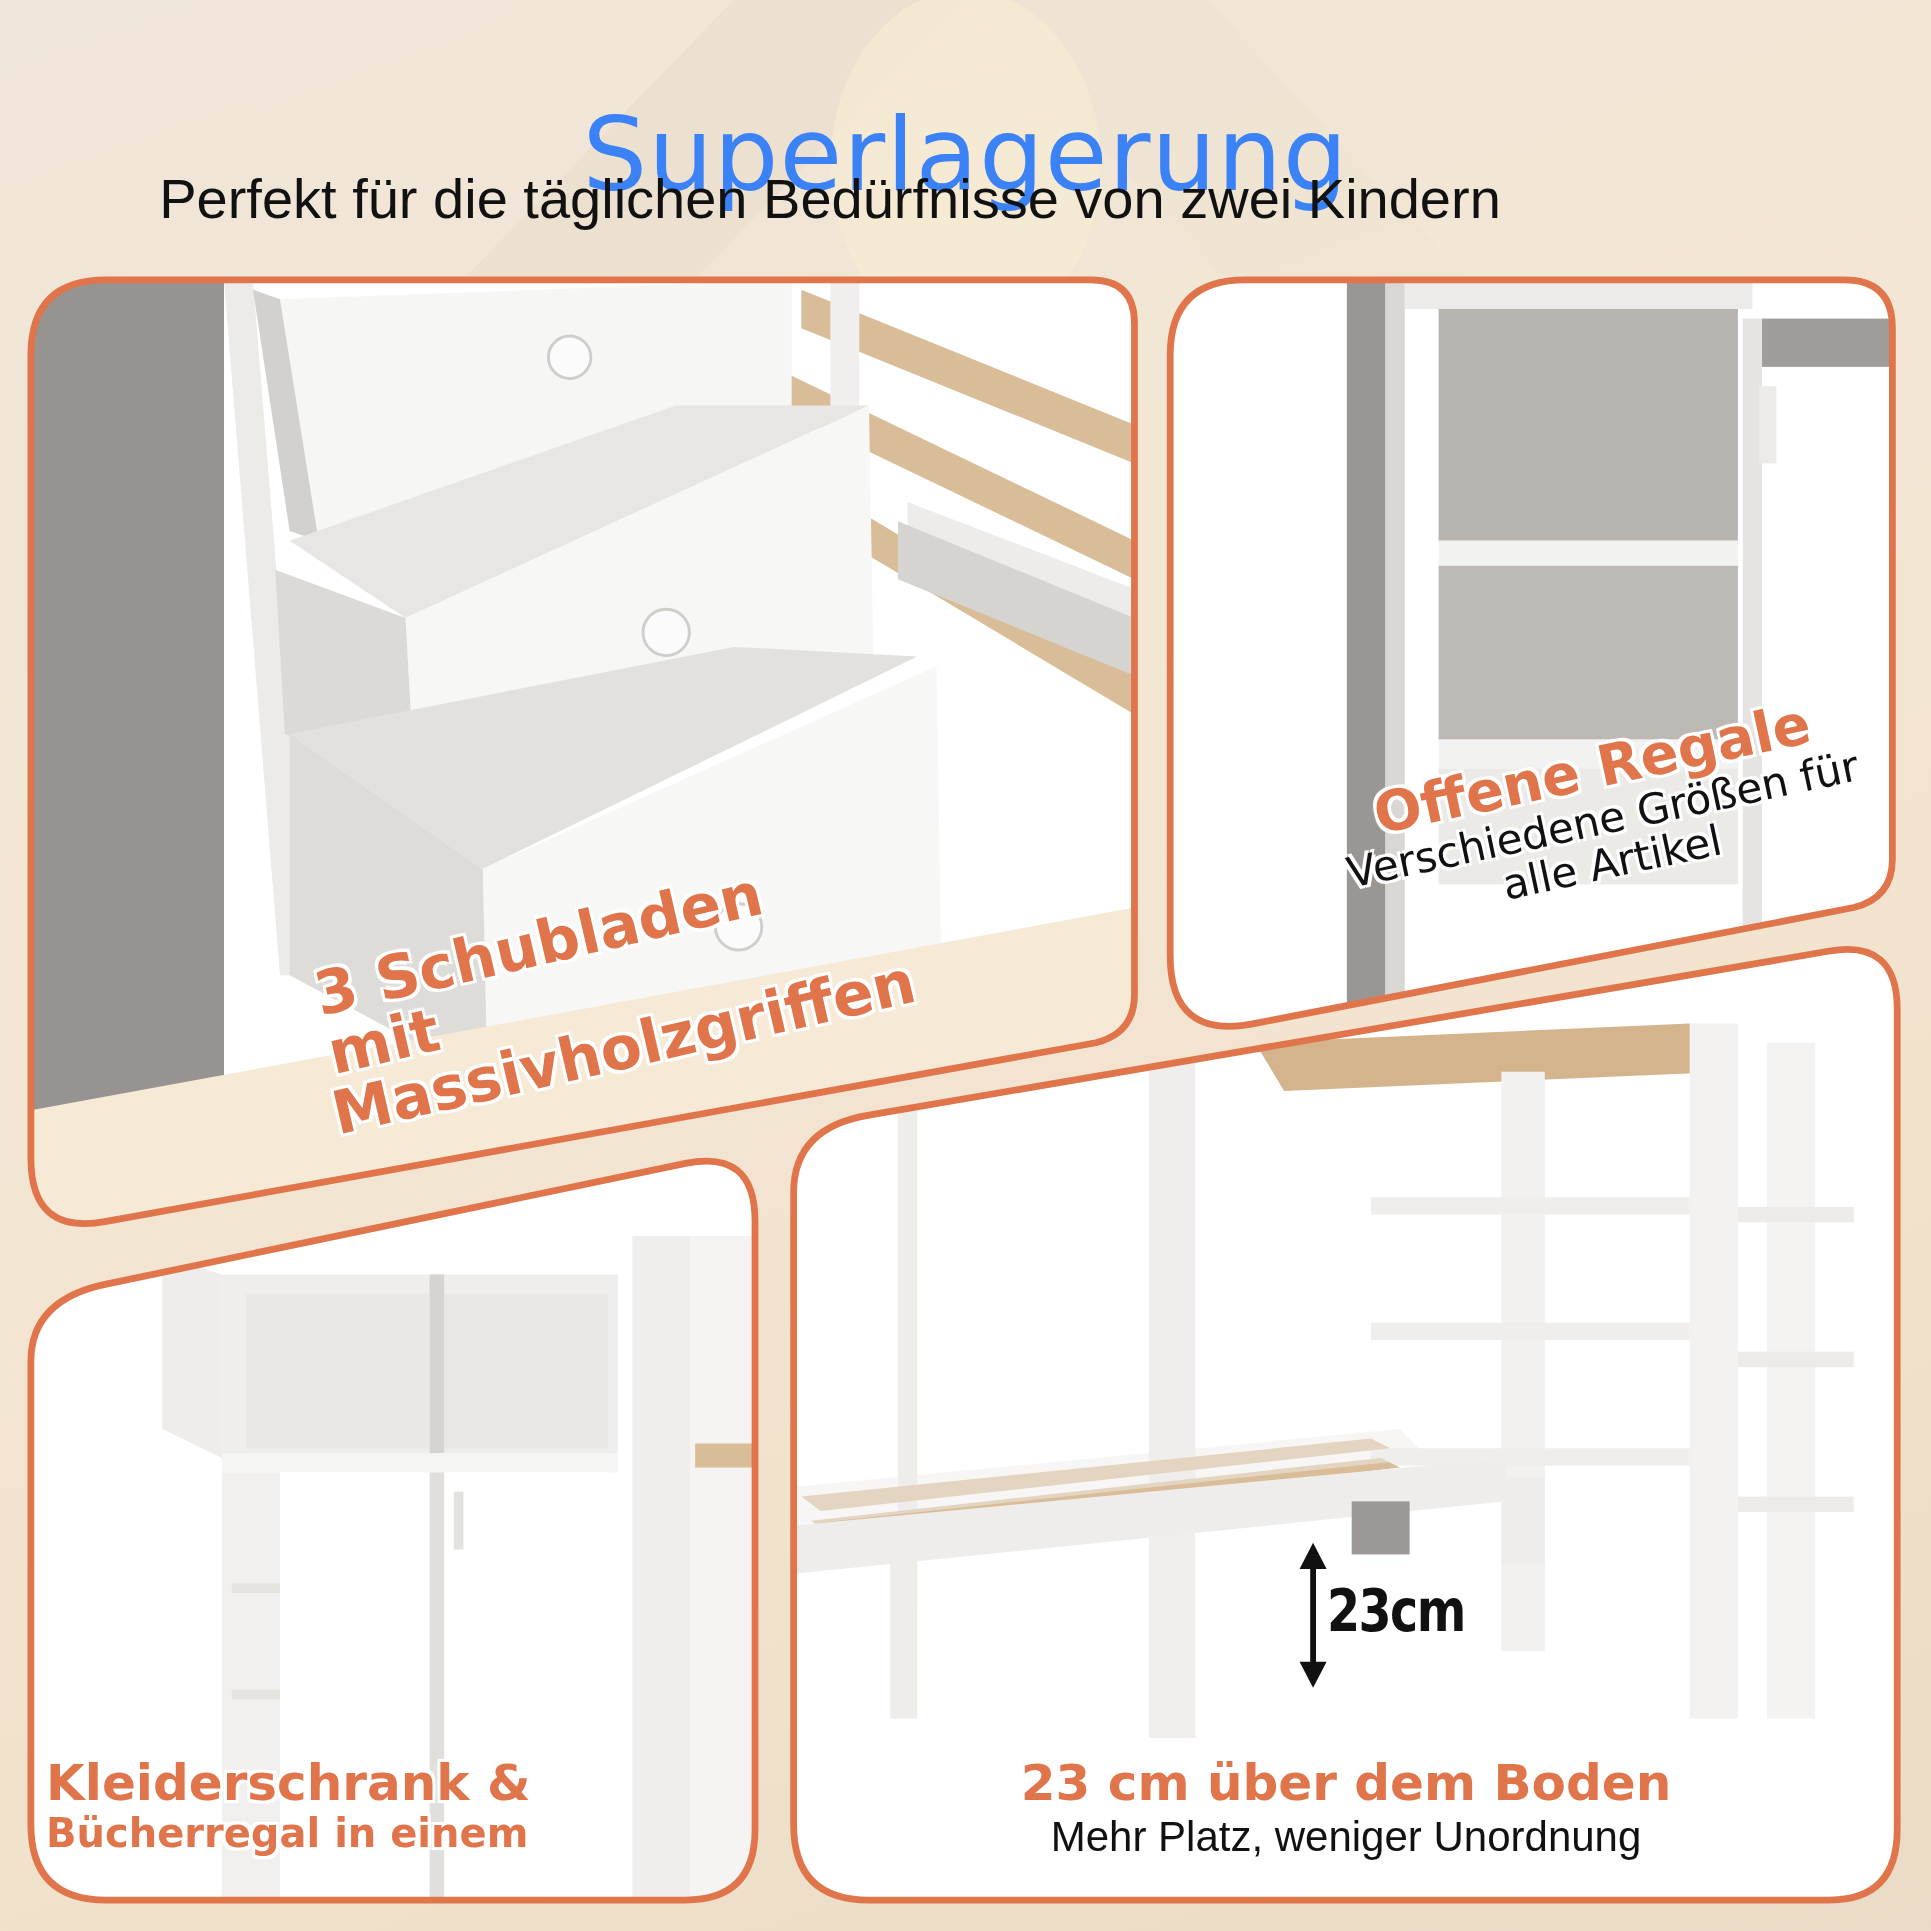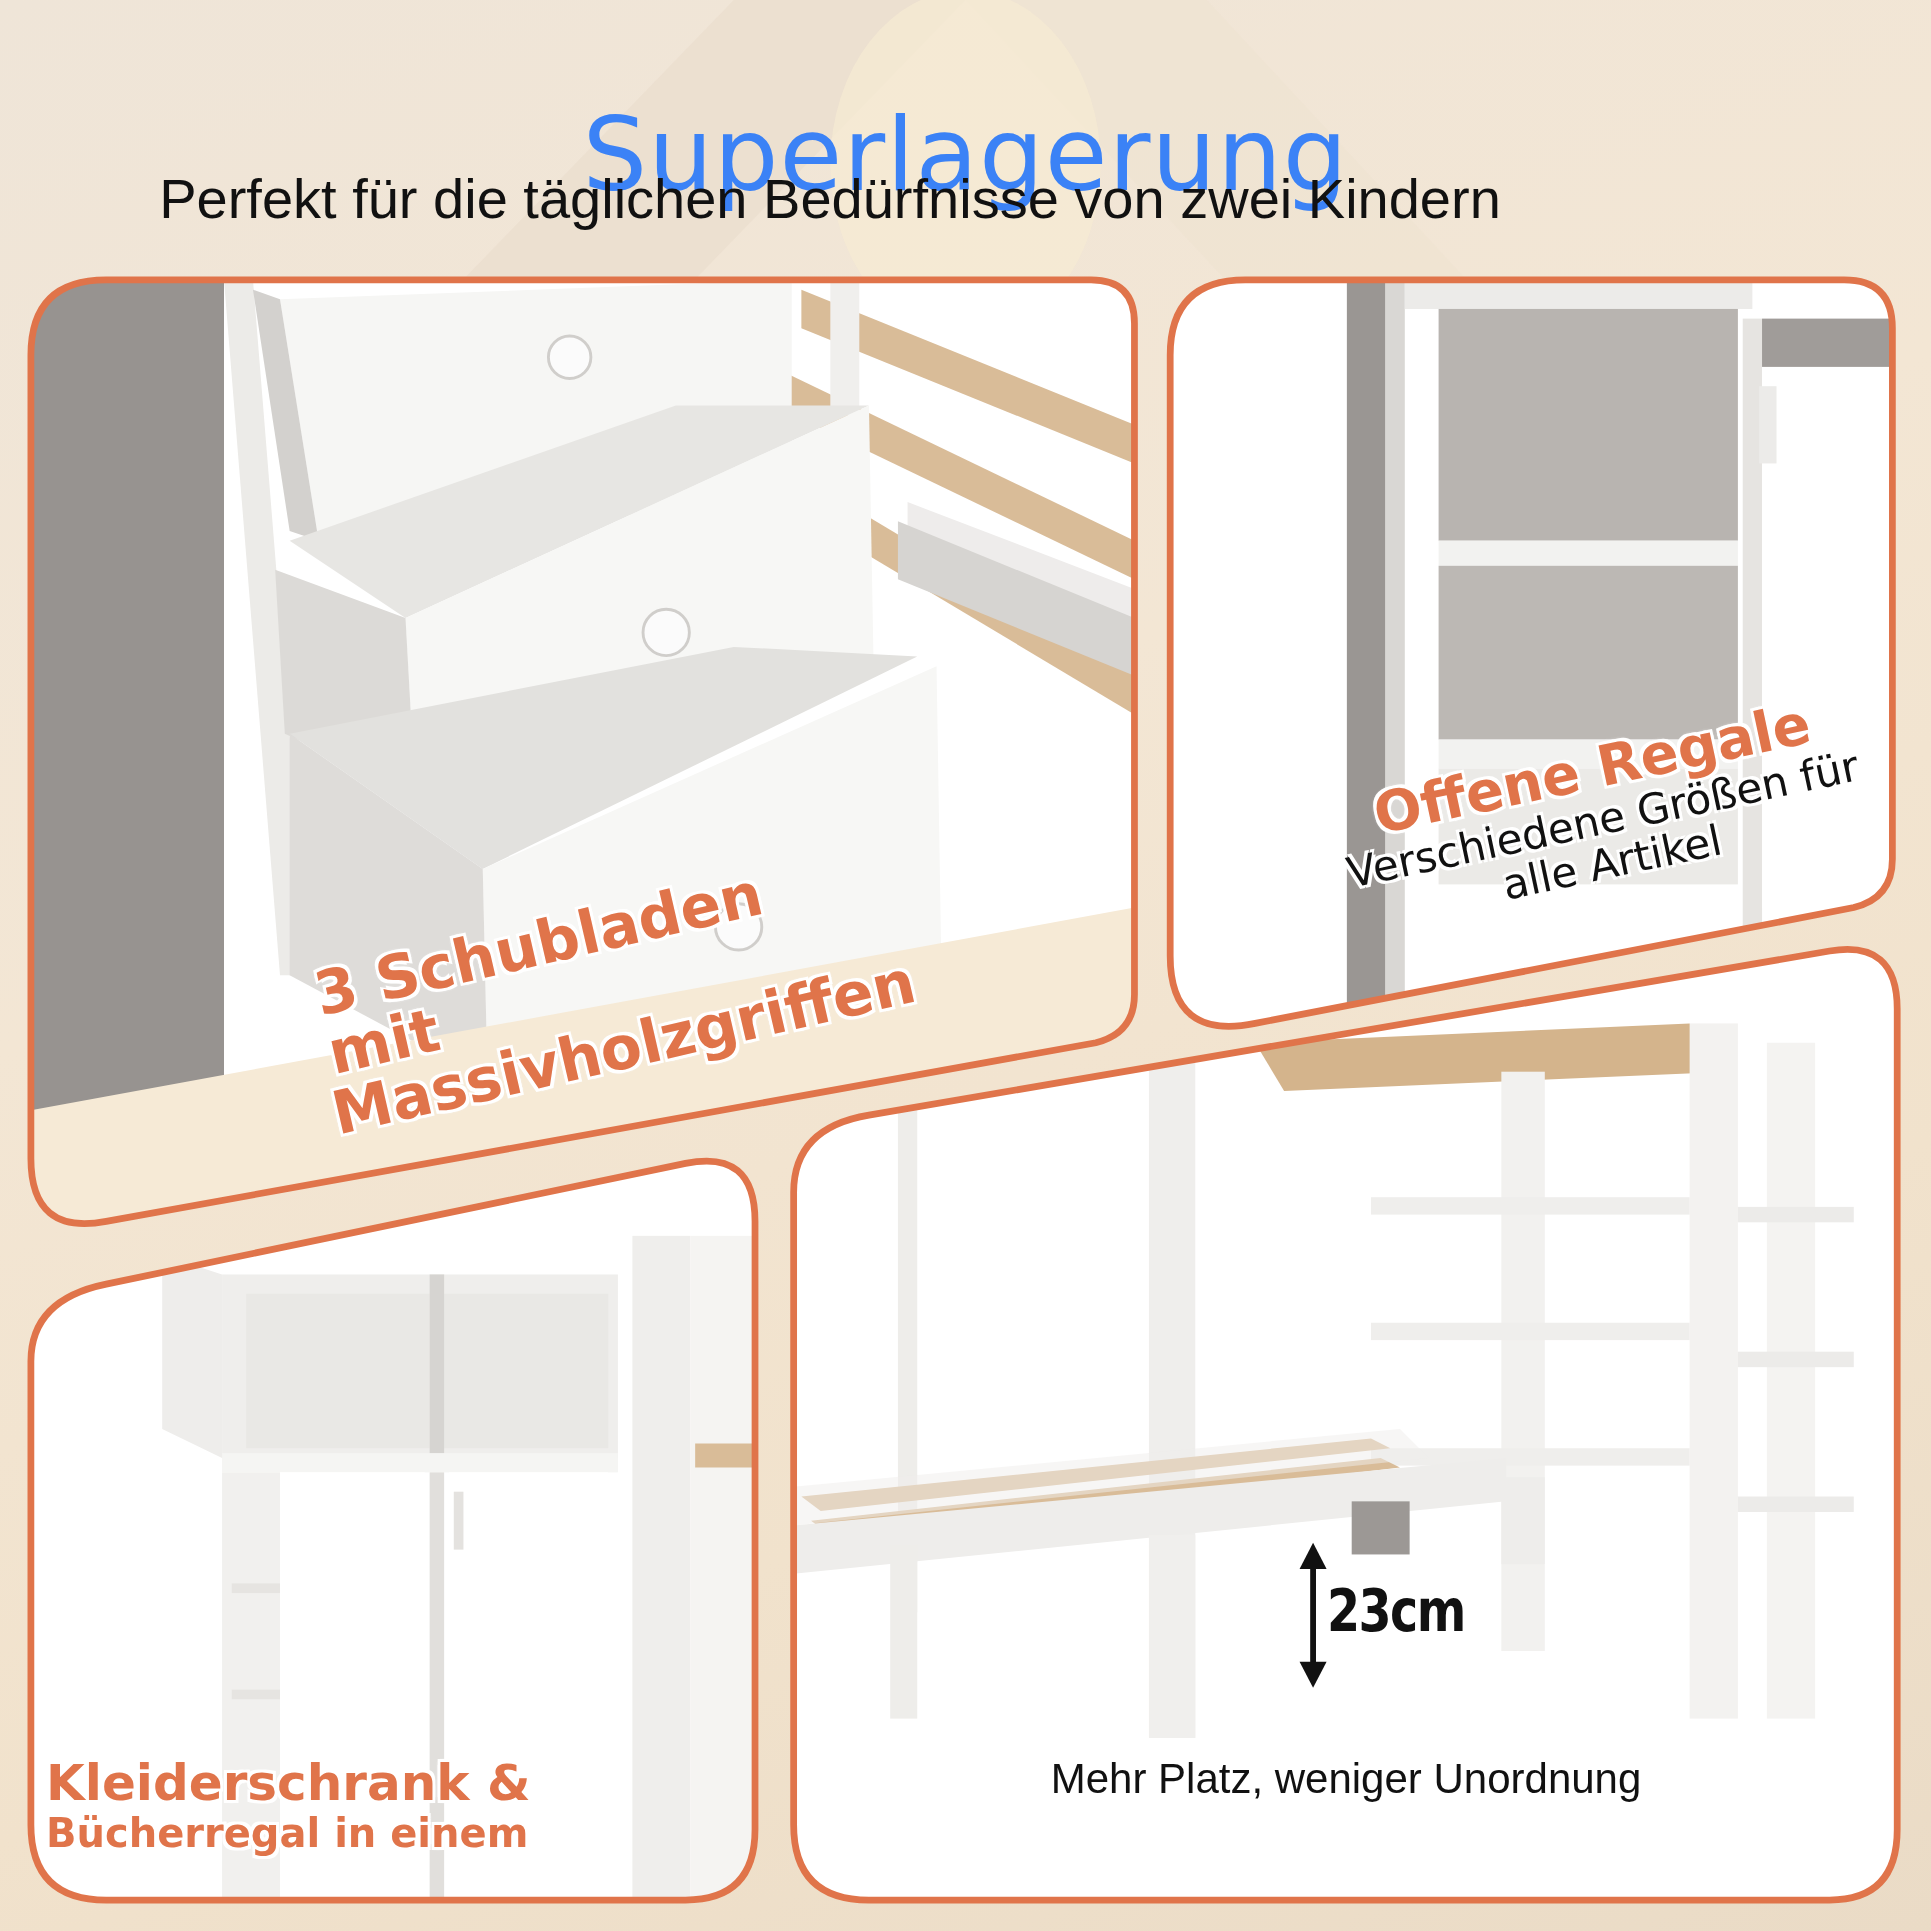--- a/index.html
+++ b/index.html
@@ -179,15 +179,16 @@
   <div class="cap-black" style="position:relative; font-size:42px; font-weight:normal;">alle Artikel</div>
 </div>
 
 <div style="position:absolute; left:46px; top:1755px; width:724px; text-align:left; line-height:1.12;">
   <div class="cap" style="position:relative; font-size:50px;">Kleiderschrank &amp;</div>
   <div class="cap" style="position:relative; font-size:40px;">Bücherregal in einem</div>
 </div>
 
 <div class="dim-label" style="left:1327px; top:1577px;">23cm</div>
 <div style="position:absolute; left:794px; top:1755px; width:1104px; text-align:center; line-height:1.15;">
+  <div class="cap" style="position:relative; font-size:50px;">23 cm über dem Boden</div>
   <div style="position:relative; font-family:'Liberation Sans', sans-serif; font-size:42px; color:#111;">Mehr Platz, weniger Unordnung</div>
 </div>
 
 
 </body></html>

